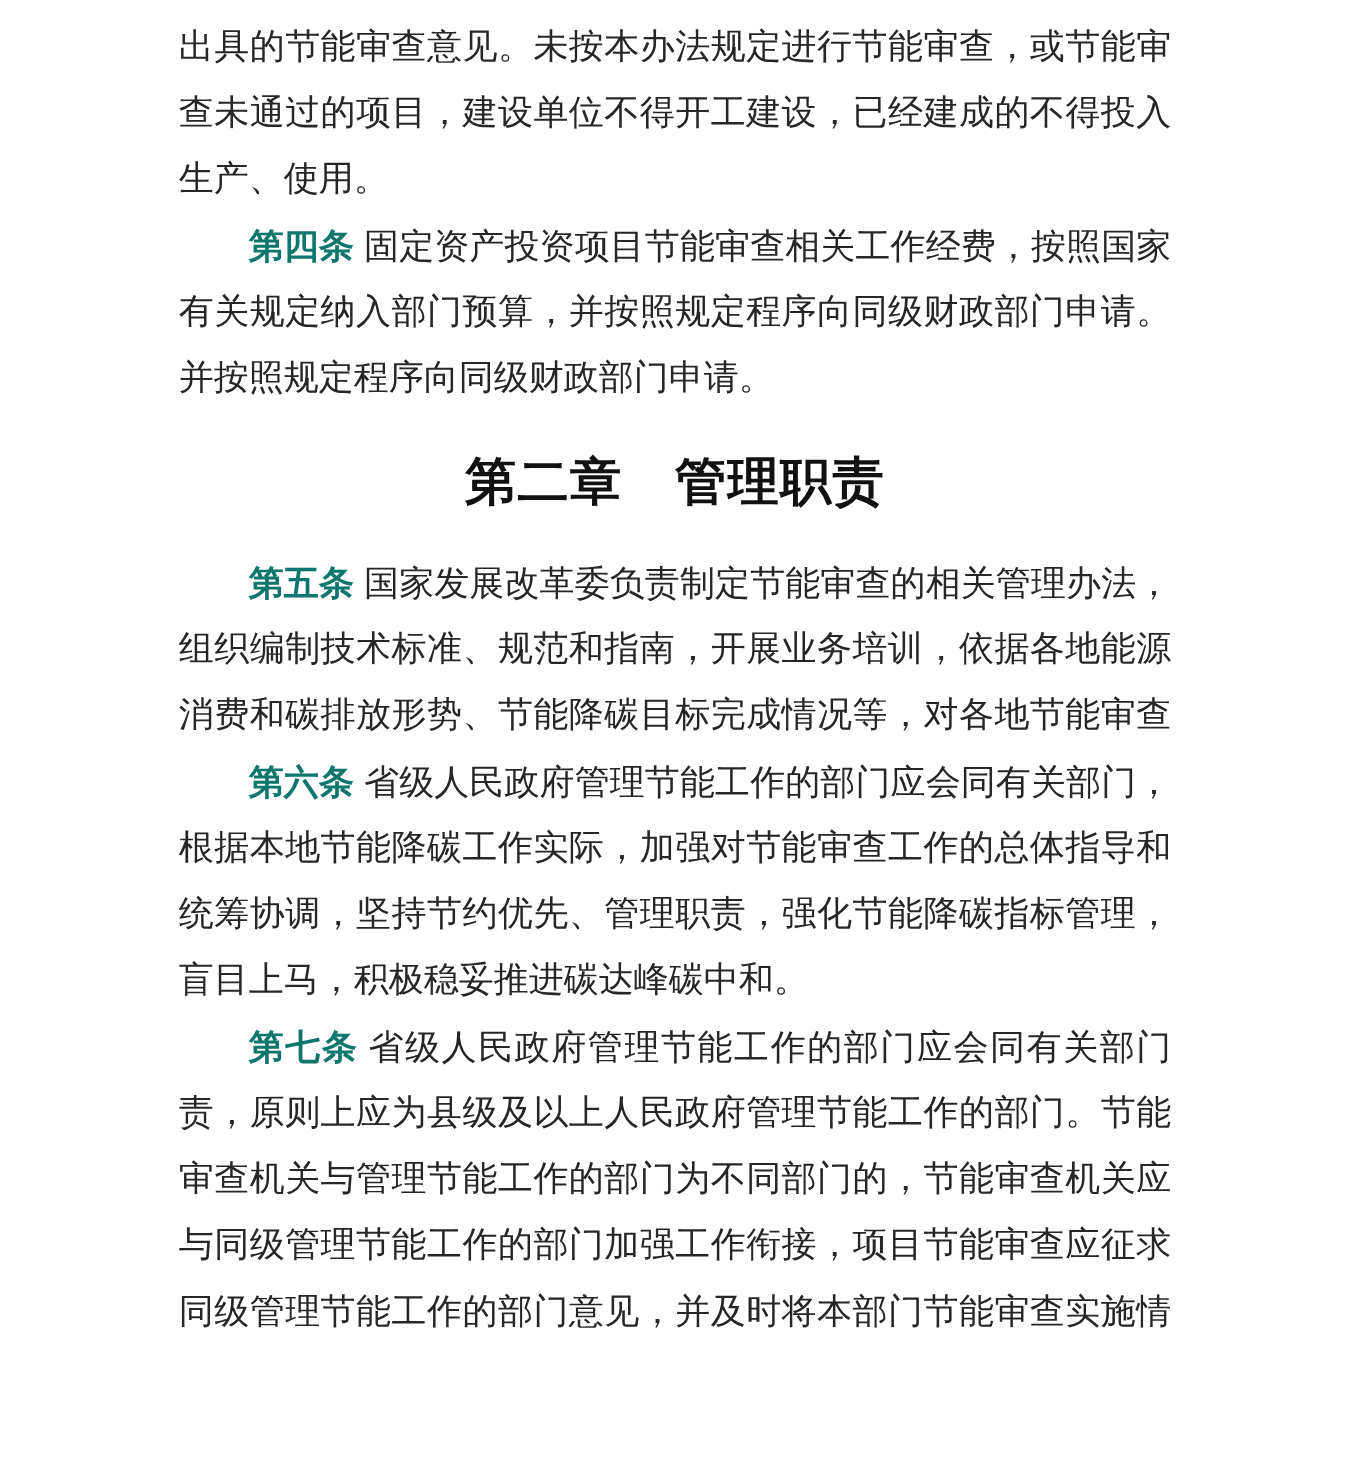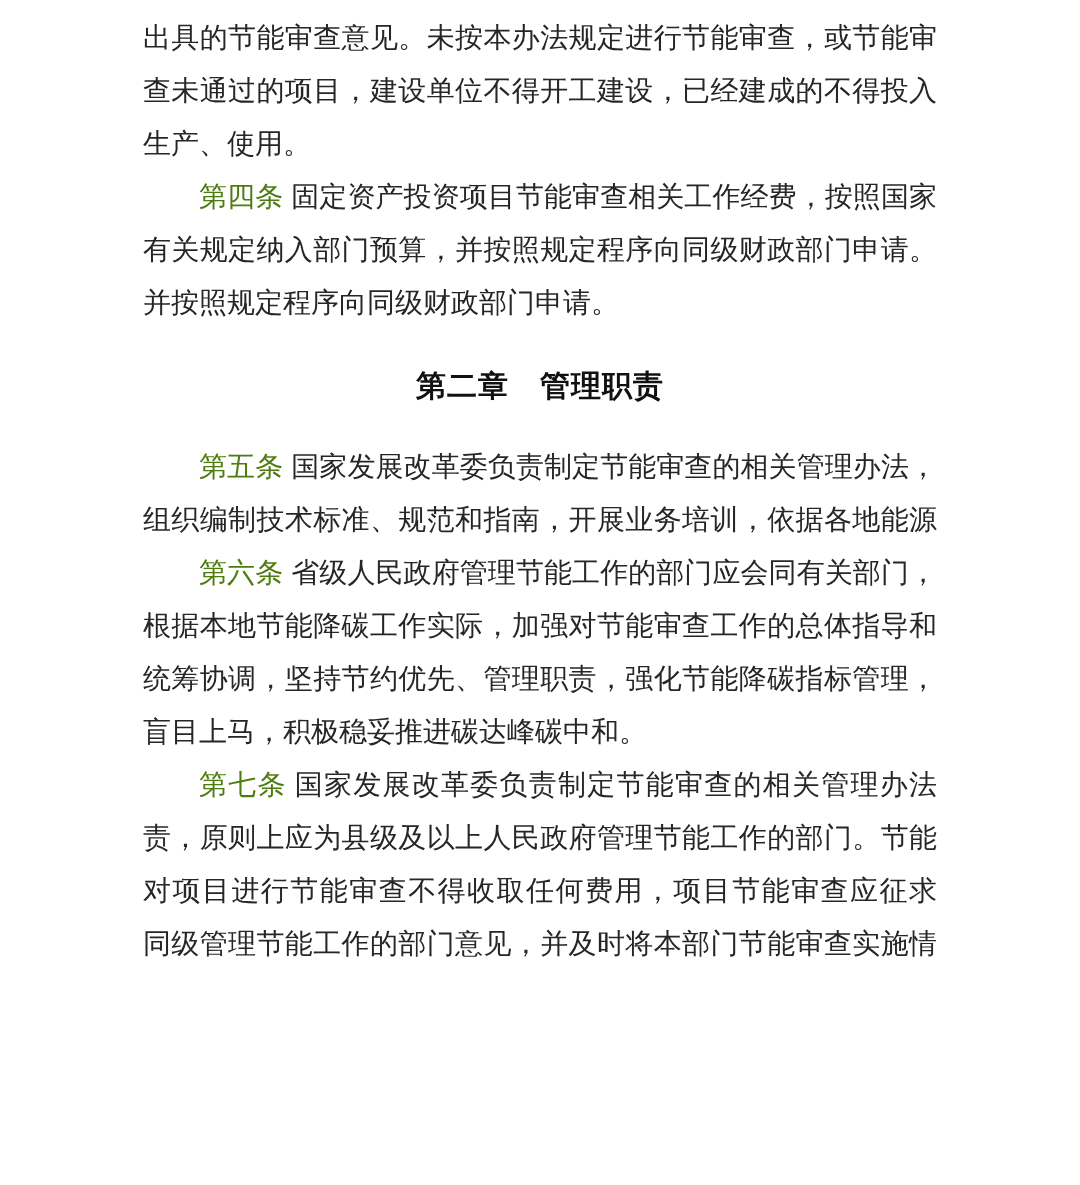--- a/index.html
+++ b/index.html
@@ -37,31 +37,31 @@
   }
   .just {
     text-align: justify;
     text-align-last: justify;
     text-justify: inter-character;
   }
   .indent {
     text-indent: 56px;
   }
   .article-label {
-    font-weight: 400;
+    font-weight: 700;
     font-family: "Liberation Sans", "DejaVu Sans", sans-serif;
-    color: #4d7c0f;
+    color: #0f766e;
     margin-right: 8px;
   }
   .chapter-heading {
     margin: 30px 0 28px 0;
     padding: 0;
     line-height: 53px;
     height: 53px;
-    font-size: 30px;
+    font-size: 41px;
     font-weight: 700;
     font-family: "Liberation Sans", "DejaVu Sans", sans-serif;
     color: #111111;
     text-align: center;
     letter-spacing: 1px;
   }
 </style>
 </head>
 <body>
 
@@ -73,25 +73,27 @@
     <p class="body-line">生产、使用。</p>
 
     <p class="body-line just indent"><span class="article-label">第四条</span><span>固定资产投资项目节能审查相关工作经费，按照国家</span></p>
     <p class="body-line just">有关规定纳入部门预算，并按照规定程序向同级财政部门申请。</p>
     <p class="body-line">并按照规定程序向同级财政部门申请。</p>
 
     <h2 class="chapter-heading">第二章　管理职责</h2>
 
     <p class="body-line just indent"><span class="article-label">第五条</span><span>国家发展改革委负责制定节能审查的相关管理办法，</span></p>
     <p class="body-line just">组织编制技术标准、规范和指南，开展业务培训，依据各地能源</p>
+    <p class="body-line just">消费和碳排放形势、节能降碳目标完成情况等，对各地节能审查</p>
 
     <p class="body-line just indent"><span class="article-label">第六条</span><span>省级人民政府管理节能工作的部门应会同有关部门，</span></p>
     <p class="body-line just">根据本地节能降碳工作实际，加强对节能审查工作的总体指导和</p>
     <p class="body-line just">统筹协调，坚持节约优先、管理职责，强化节能降碳指标管理，</p>
     <p class="body-line">盲目上马，积极稳妥推进碳达峰碳中和。</p>
 
-    <p class="body-line just indent"><span class="article-label">第七条</span><span>国家发展改革委负责制定节能审查的相关管理办法</span></p>
+    <p class="body-line just indent"><span class="article-label">第七条</span><span>省级人民政府管理节能工作的部门应会同有关部门</span></p>
     <p class="body-line just">责，原则上应为县级及以上人民政府管理节能工作的部门。节能</p>
-    <p class="body-line just">对项目进行节能审查不得收取任何费用，项目节能审查应征求</p>
+    <p class="body-line just">审查机关与管理节能工作的部门为不同部门的，节能审查机关应</p>
+    <p class="body-line just">与同级管理节能工作的部门加强工作衔接，项目节能审查应征求</p>
     <p class="body-line just">同级管理节能工作的部门意见，并及时将本部门节能审查实施情</p>
 
   </div>
 </div>
 
 </body></html>

